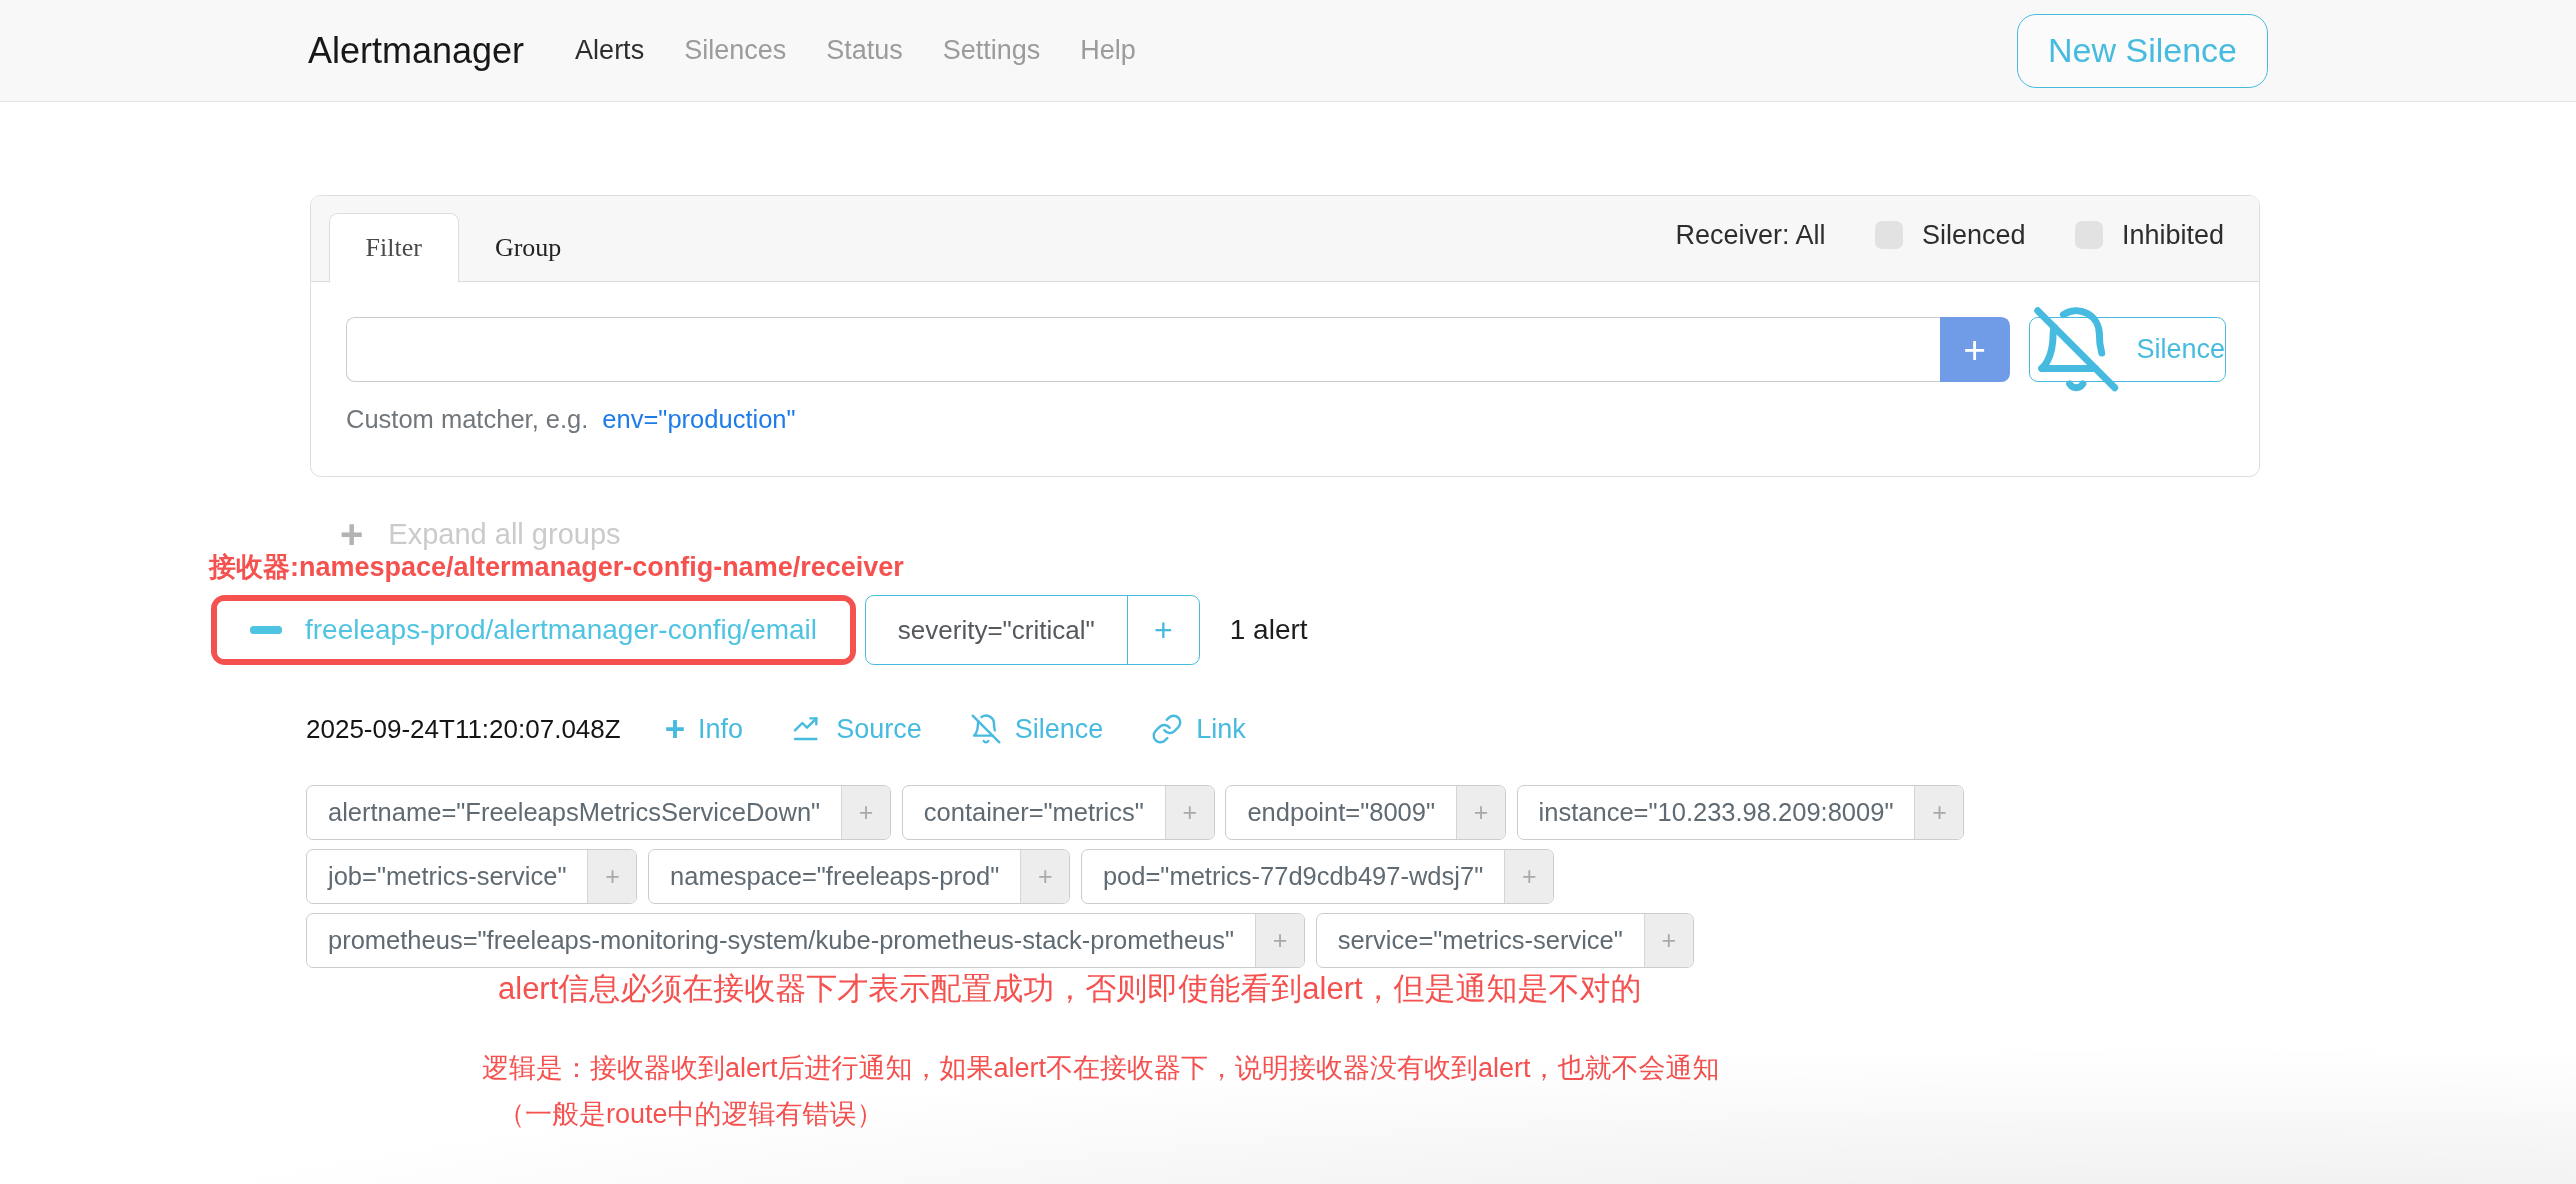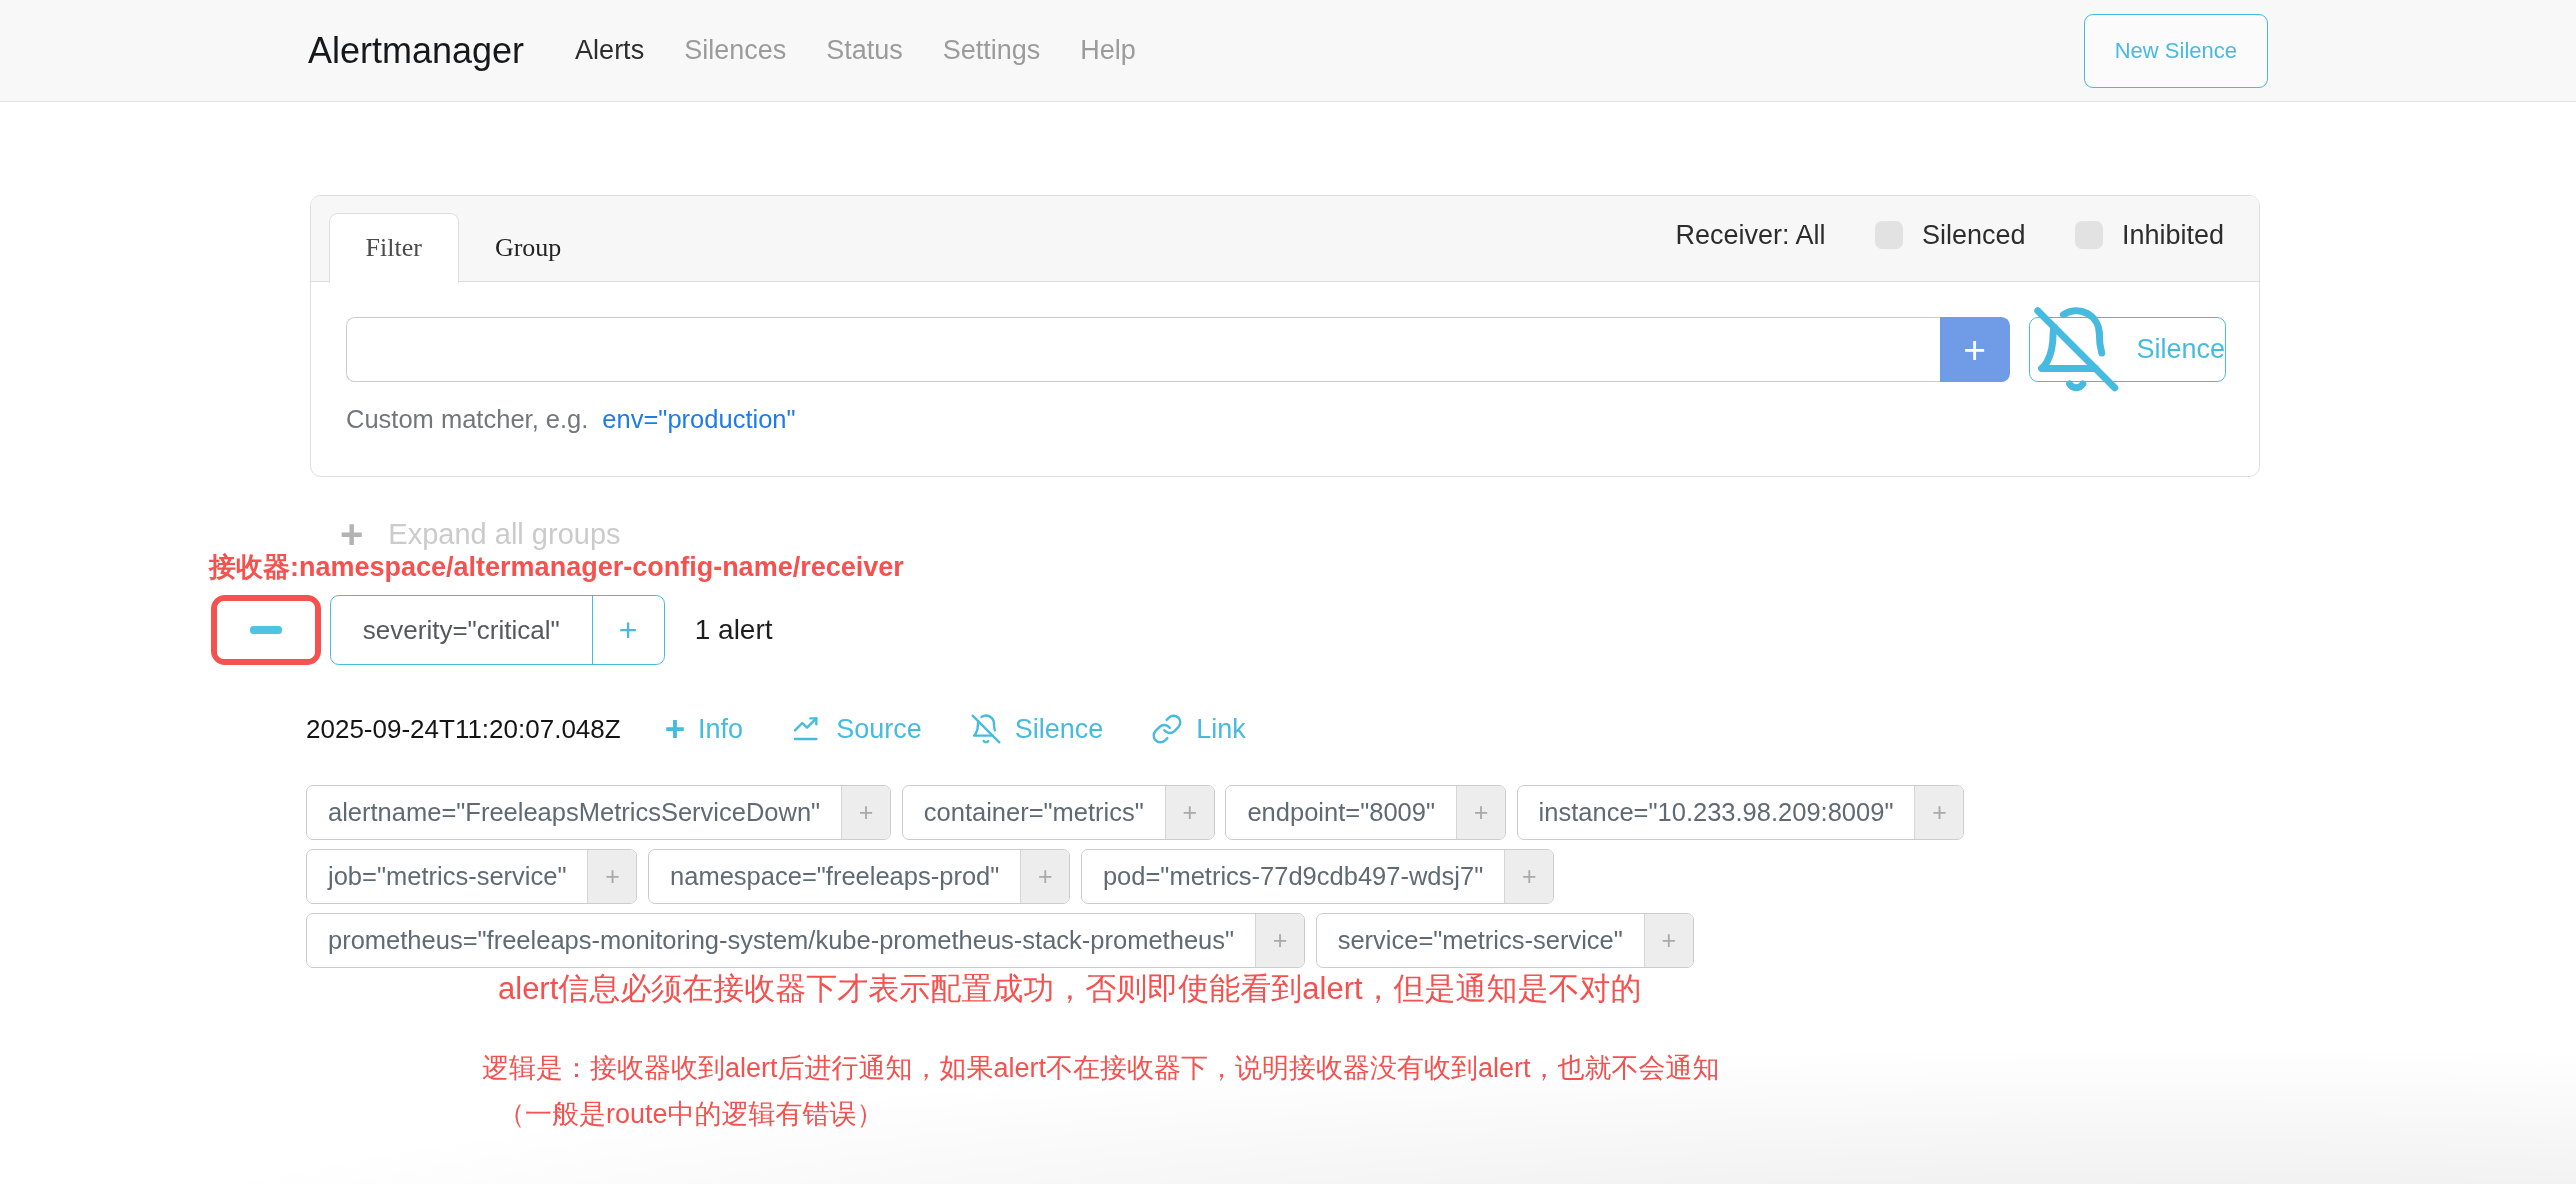--- a/index.html
+++ b/index.html
@@ -22,25 +22,25 @@
     padding: 0 308px;
   }
   .brand { font-size: 36px; font-weight: 400; color: #17181a; margin-right: 51px; }
   .nav-links { display: flex; gap: 40px; align-items: center; }
   .nav-link { font-size: 27px; color: #9b9b9b; cursor: pointer; }
   .nav-link.active { color: #2d2d2d; }
   .new-silence-btn {
     margin-left: auto;
     height: 74px;
     padding: 0 30px;
-    font-size: 22px;
+    font-size: 34px;
     color: #47bbdf;
     background: #fbfbfb;
     border: 1.8px solid #47bbdf;
-    border-radius: 9px;
+    border-radius: 19px;
     display: flex; align-items: center;
     cursor: pointer;
   }
 
   
   .filter-card {
     position: absolute;
     left: 310px; top: 195px;
     width: 1950px;
     background: #fff;
@@ -270,20 +270,21 @@
   <span class="expand-plus">+</span>
   <span class="expand-text">Expand all groups</span>
 </div>
 
 <div class="note-receiver">接收器:namespace/altermanager-config-name/receiver</div>
 
 <div class="group-row">
   <div class="red-box">
     <button class="receiver-btn">
       <span class="minus-dash"></span>
+      <span>freeleaps-prod/alertmanager-config/email</span>
     </button>
   </div>
   <div class="severity-tag">
     <span class="severity-text">severity="critical"</span>
     <span class="severity-plus">+</span>
   </div>
   <div class="alert-count">1 alert</div>
 </div>
 
 <div class="alert-meta">

